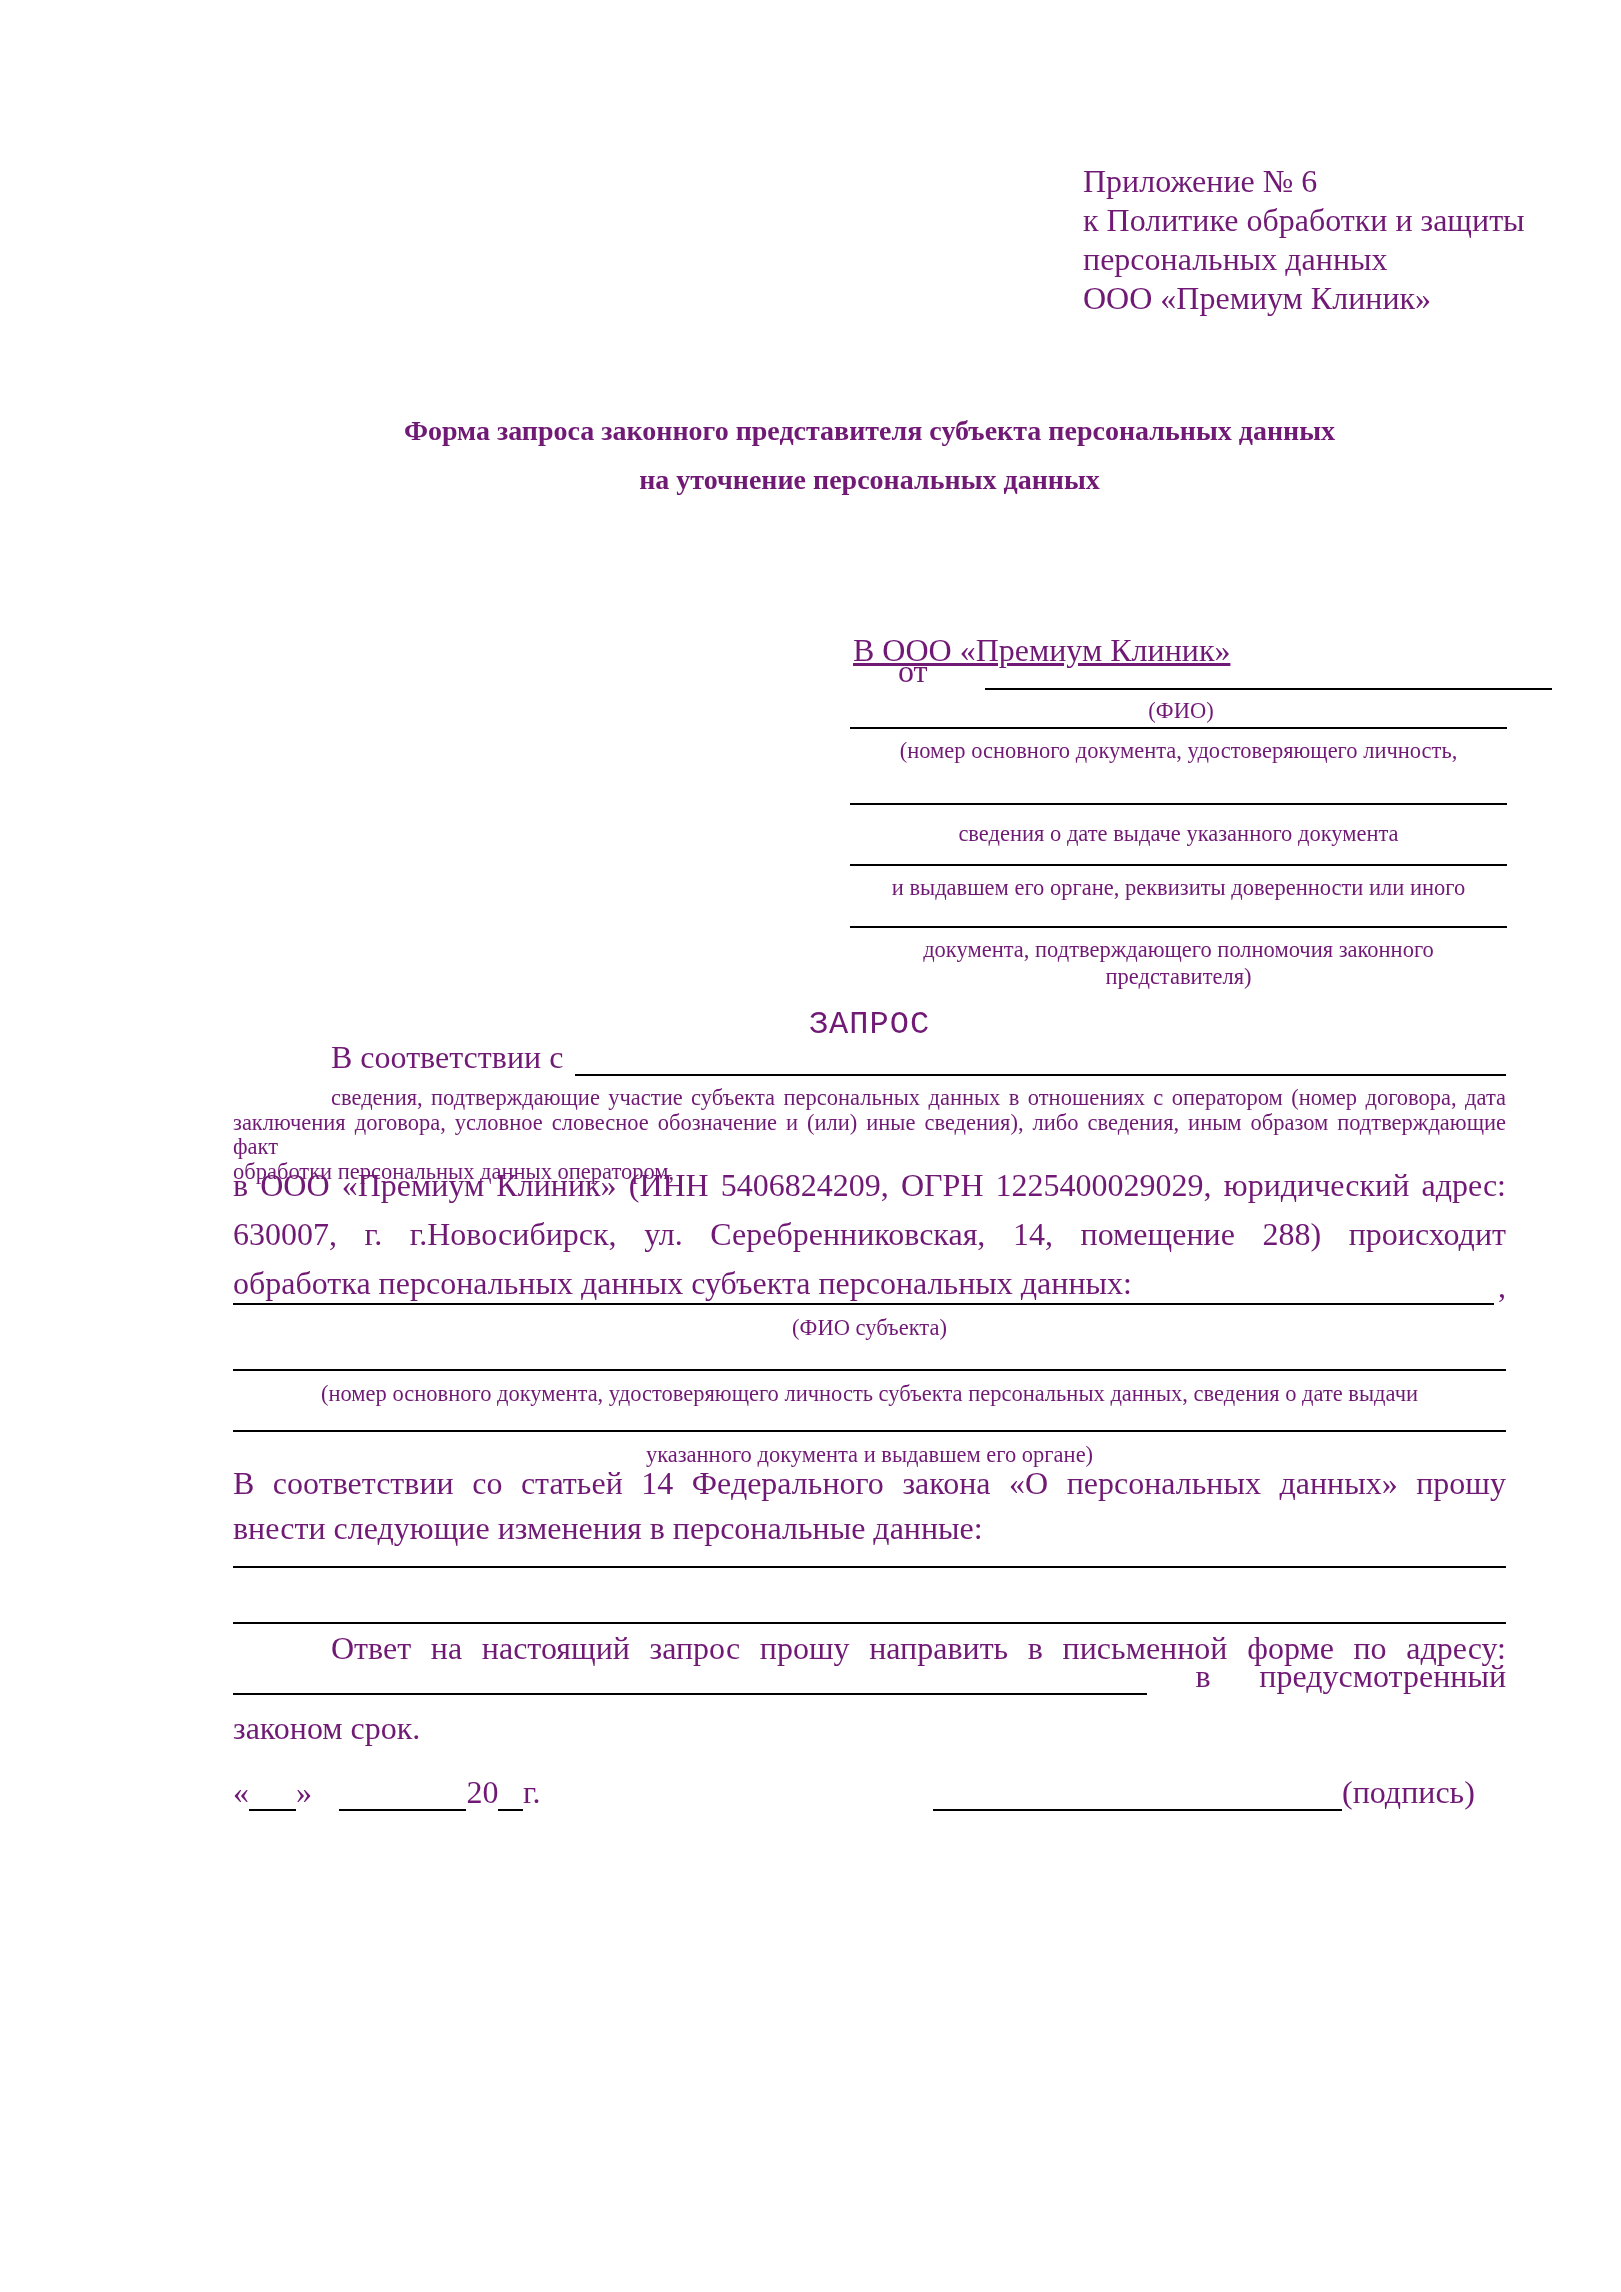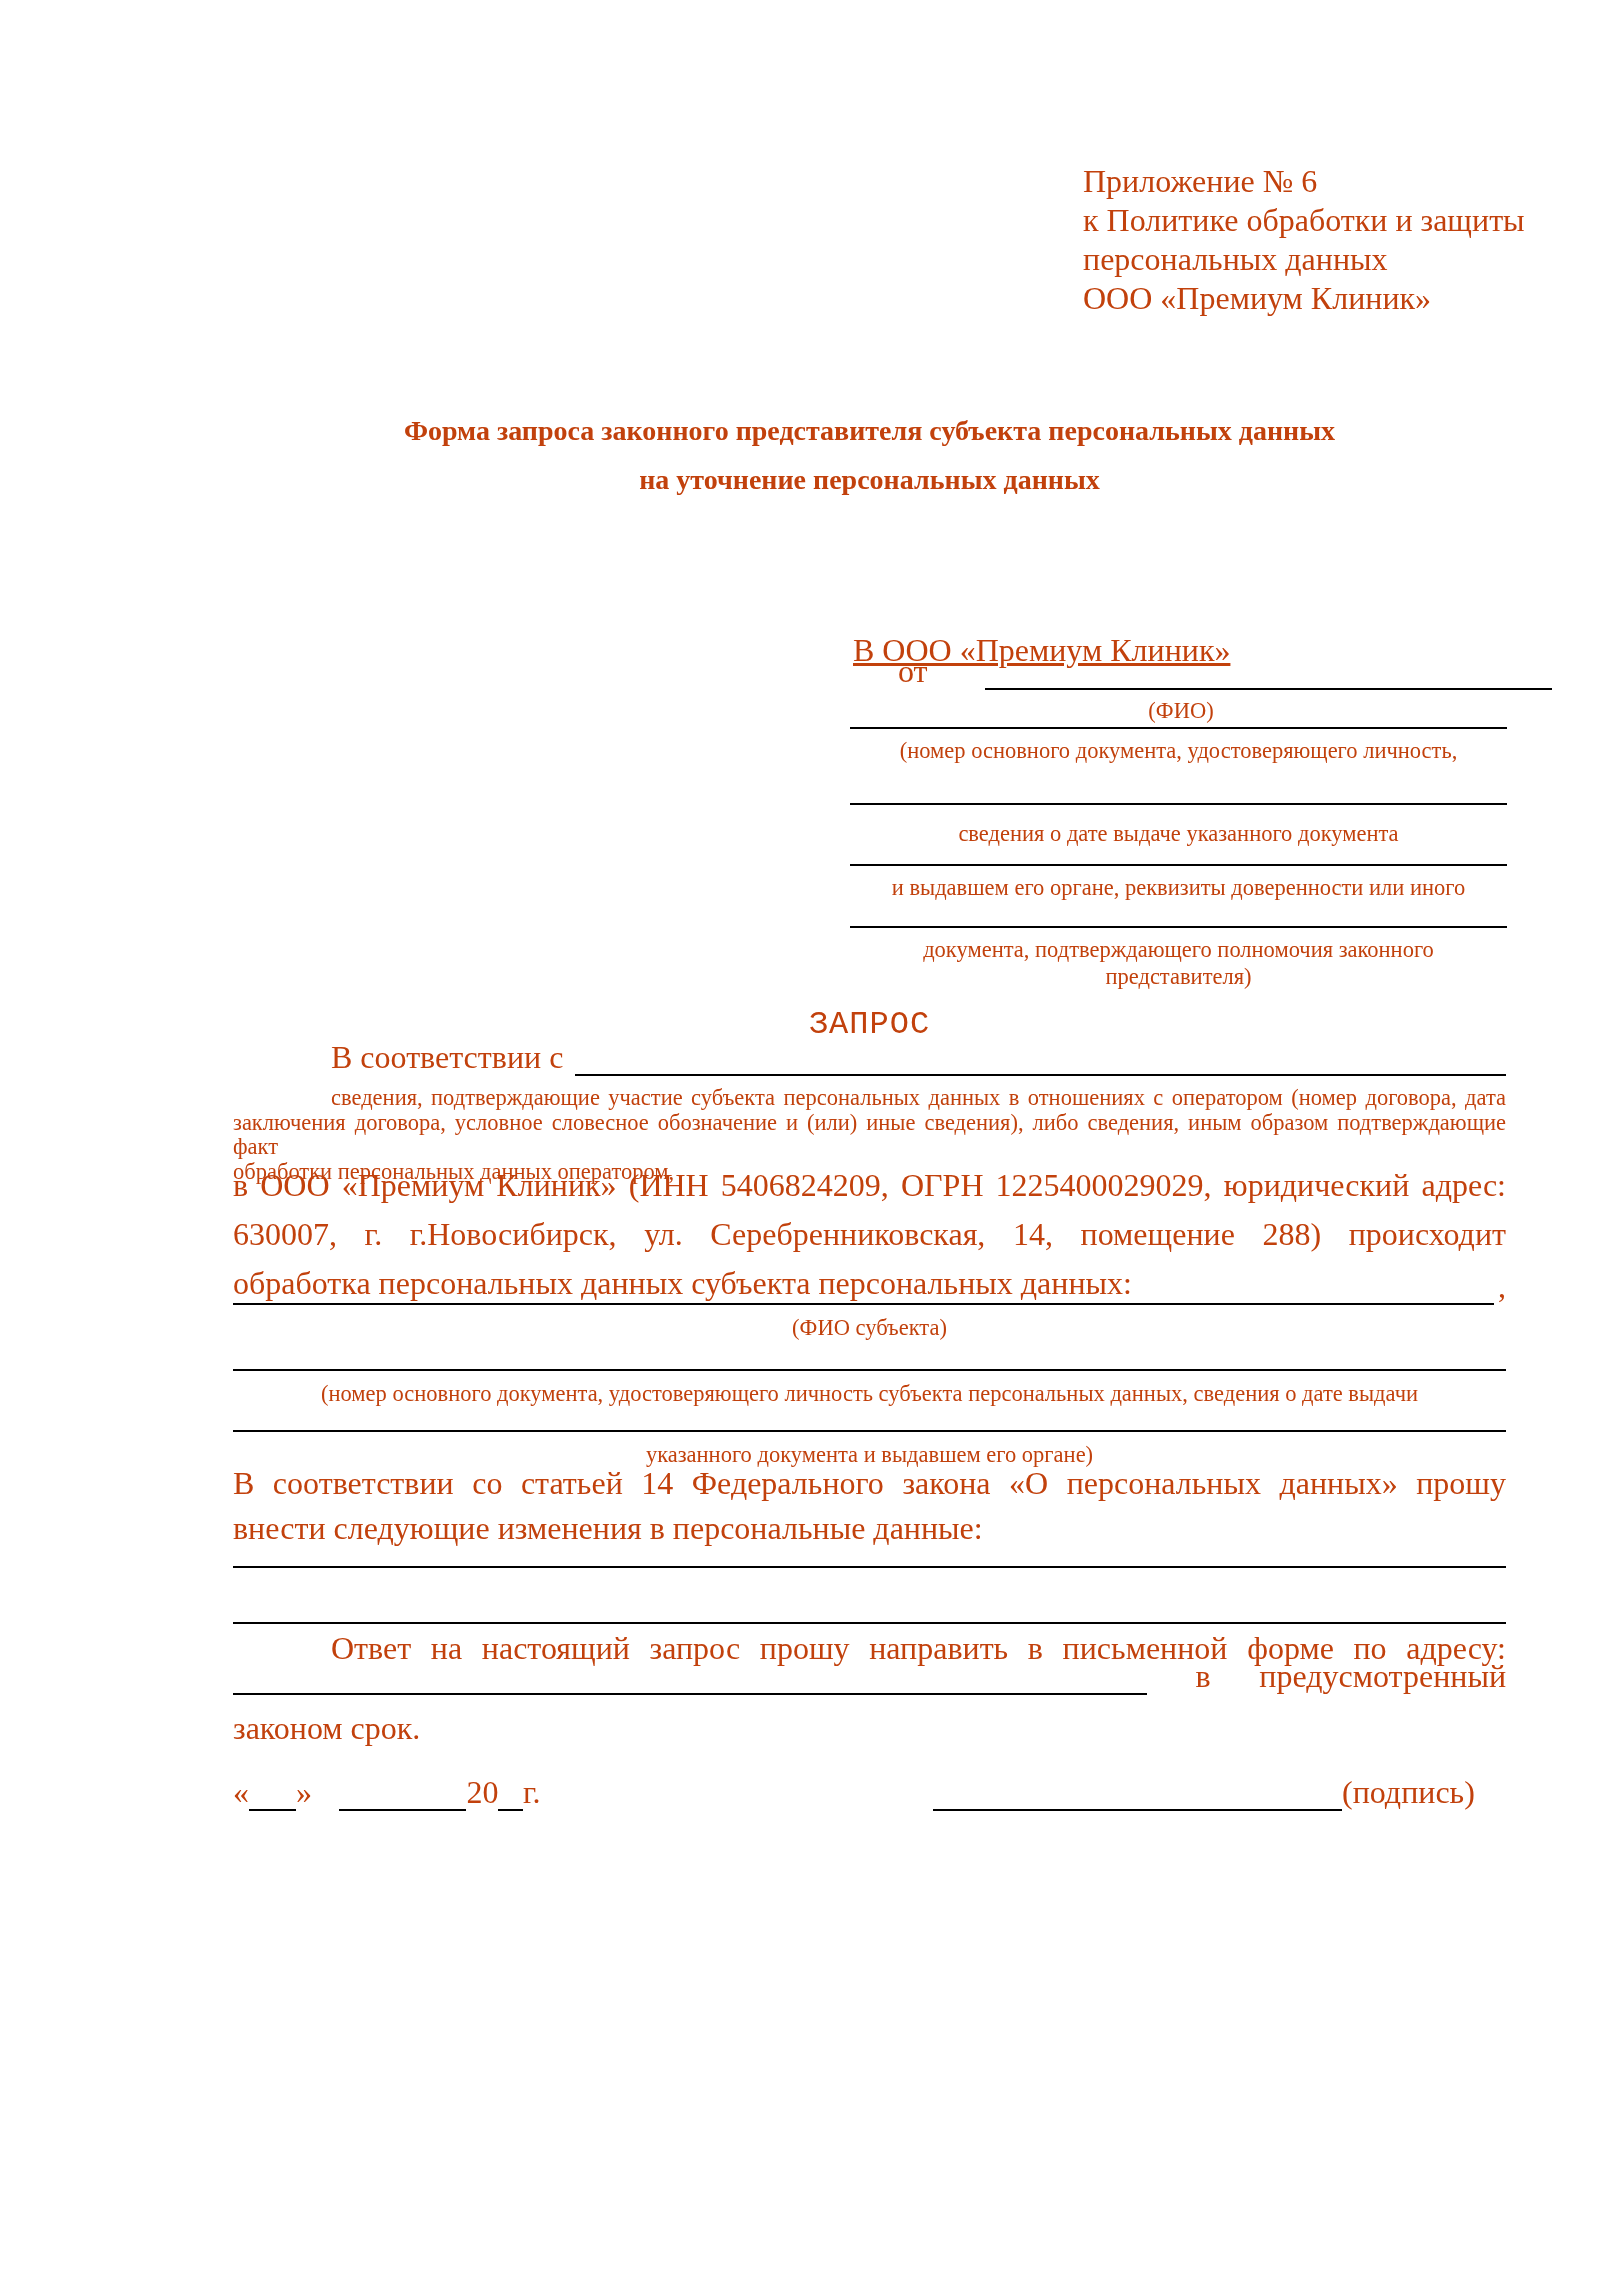--- a/index.html
+++ b/index.html
@@ -1,20 +1,20 @@
 <!DOCTYPE html>
 <html><head>
 <meta charset="utf-8">
 <style>
   html,body { margin:0; padding:0; background:#e8e8e8; }
   .page {
     position:relative;
     width:1621px; height:2293px;
     background:#ffffff;
-    color:#c2410c;
+    color:#701a75;
     font-family:"Liberation Serif","DejaVu Serif",serif;
     font-size:32px;
     margin:0 auto;
     overflow:hidden;
   }
   .abs { position:absolute; }
   .center { text-align:center; }
   .caption { font-size:22.5px; line-height:26.5px; }
   .rule { border-bottom:2.9px solid #000; height:0; }
   .fillrow { display:flex; align-items:flex-end; }

